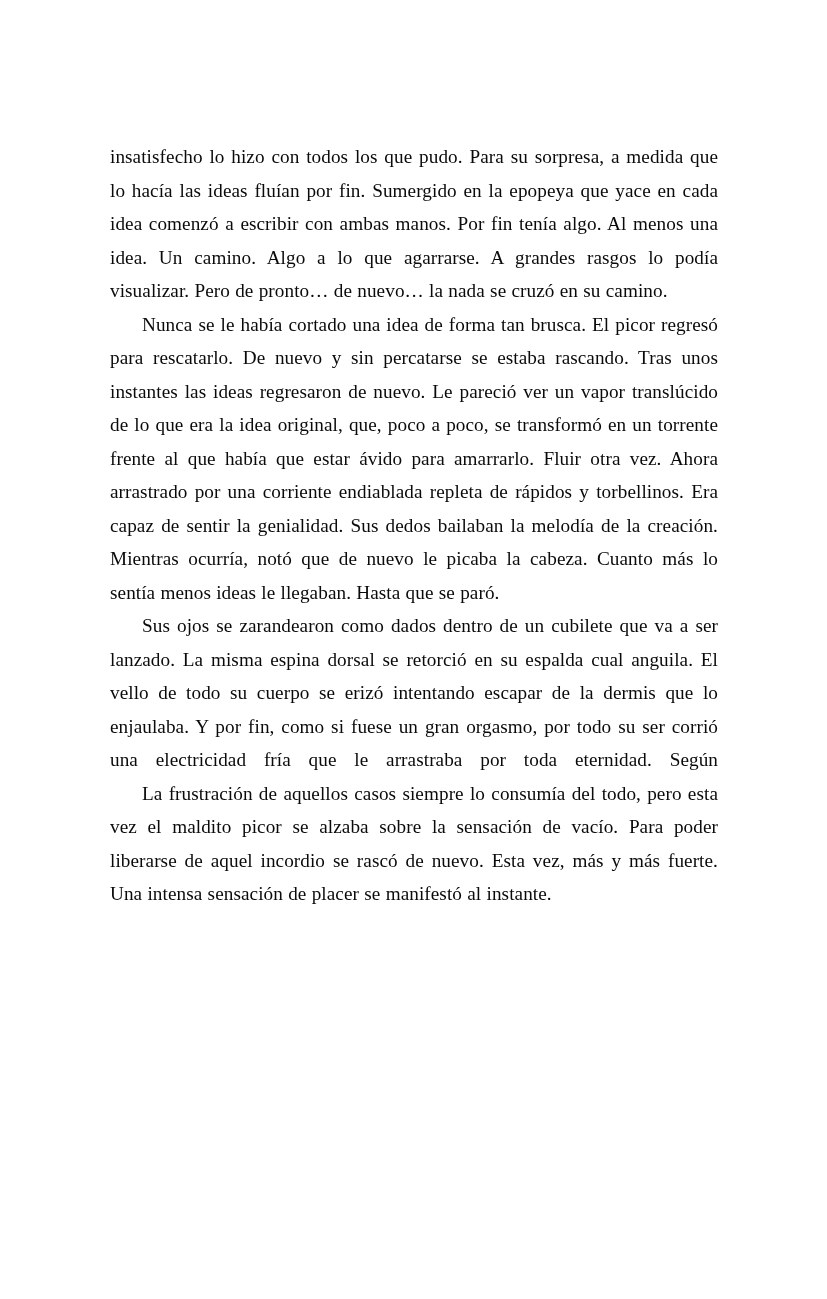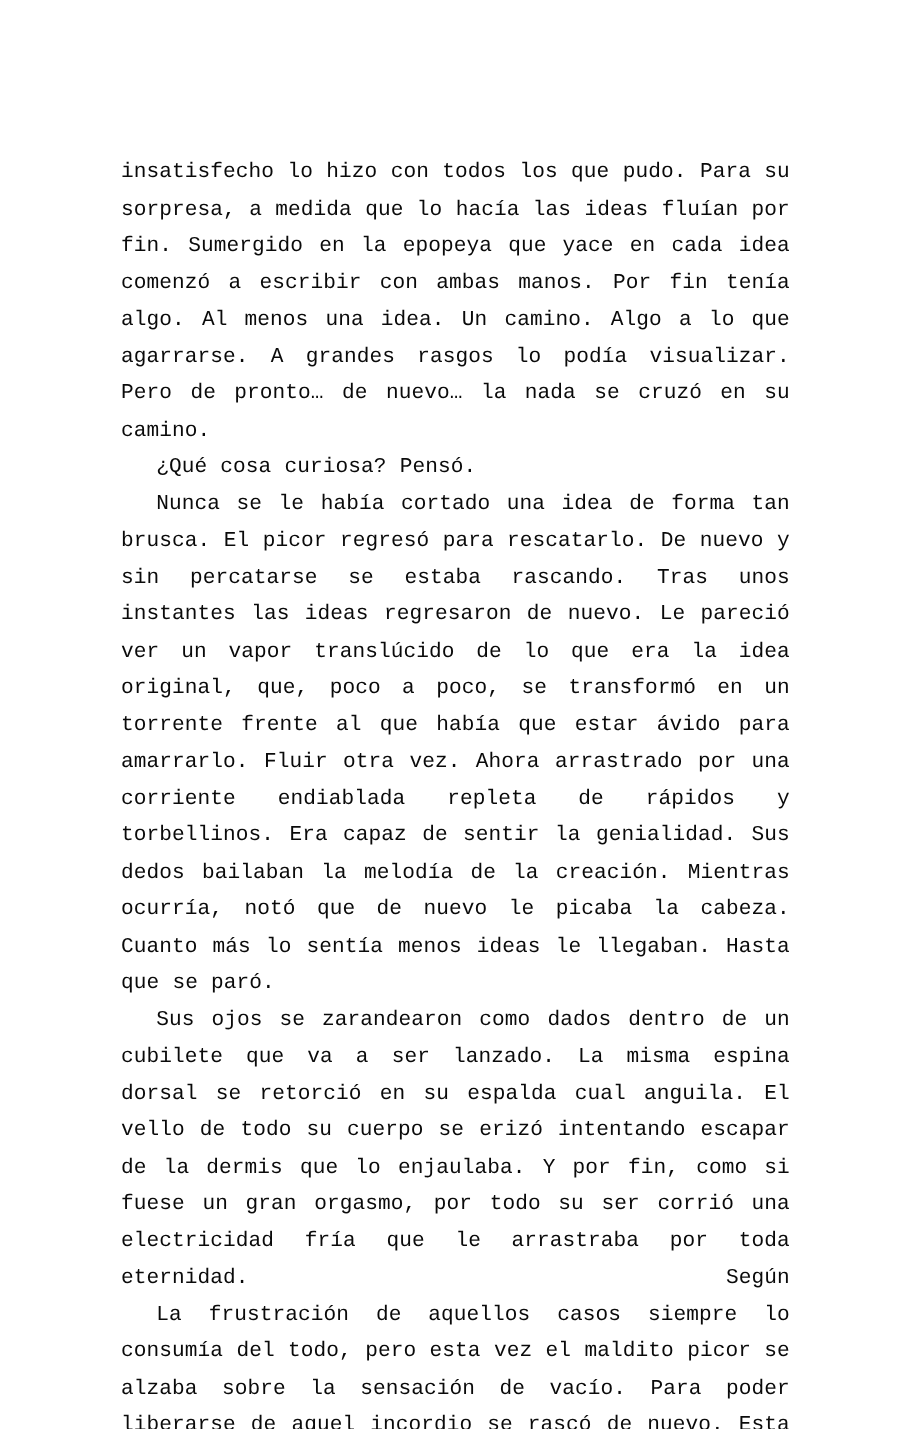--- a/index.html
+++ b/index.html
@@ -37,21 +37,20 @@
     padding: 0;
     font-size: 19.2px;
     line-height: 33.5px;
     text-align: justify;
     text-justify: inter-word;
     text-indent: 32px;
     color: #0a0a0a;
     word-spacing: 0.02em;
     letter-spacing: 0.004em;
     hyphens: none;
-    font-family: Liberation Mono, monospace;
     -webkit-hyphens: none;
   }
 
   
   .para.continuation {
     text-indent: 0;
   }
 
   
   .para.cut-off {
@@ -59,21 +58,20 @@
   }
 </style>
 </head>
 <body>
 
 <div class="page">
   <div class="text-column">
 
     <p class="para continuation">insatisfecho lo hizo con todos los que pudo. Para su sorpresa, a medida que lo hacía las ideas fluían por fin. Sumergido en la epopeya que yace en cada idea comenzó a escribir con ambas manos. Por fin tenía algo. Al menos una idea. Un camino. Algo a lo que agarrarse.  A grandes rasgos lo podía visualizar. Pero de pronto… de nuevo… la nada se cruzó en su camino.</p>
 
-    <p class="para">¿Qué cosa curiosa? Pensó.</p>
 
     <p class="para">Nunca se le había cortado una idea de forma tan brusca. El picor regresó para rescatarlo. De nuevo y sin percatarse se estaba rascando. Tras unos instantes las ideas regresaron de nuevo. Le pareció ver un vapor translúcido de lo que era la idea original, que, poco a poco, se transformó en un torrente frente al que había que estar ávido para amarrarlo. Fluir otra vez. Ahora arrastrado por una corriente endiablada repleta de rápidos y torbellinos. Era capaz de sentir la genialidad. Sus dedos bailaban la melodía de la creación. Mientras ocurría, notó que de nuevo le picaba la cabeza. Cuanto más lo sentía menos ideas le llegaban. Hasta que se paró.</p>
 
     <p class="para cut-off">Sus ojos se zarandearon como dados dentro de un cubilete que va a ser lanzado. La misma espina dorsal se retorció en su espalda cual anguila. El vello de todo su cuerpo se erizó intentando escapar de la dermis que lo enjaulaba. Y por fin, como si fuese un gran orgasmo, por todo su ser corrió una electricidad fría que le arrastraba por toda eternidad. Según</p>
 
     <p class="para">La frustración de aquellos casos siempre lo consumía del todo, pero esta vez el maldito picor se alzaba sobre la sensación de vacío. Para poder liberarse de aquel incordio se rascó de nuevo. Esta vez, más y más fuerte. Una intensa sensación de placer se manifestó al instante.</p>
 
   </div>
 </div>
 

